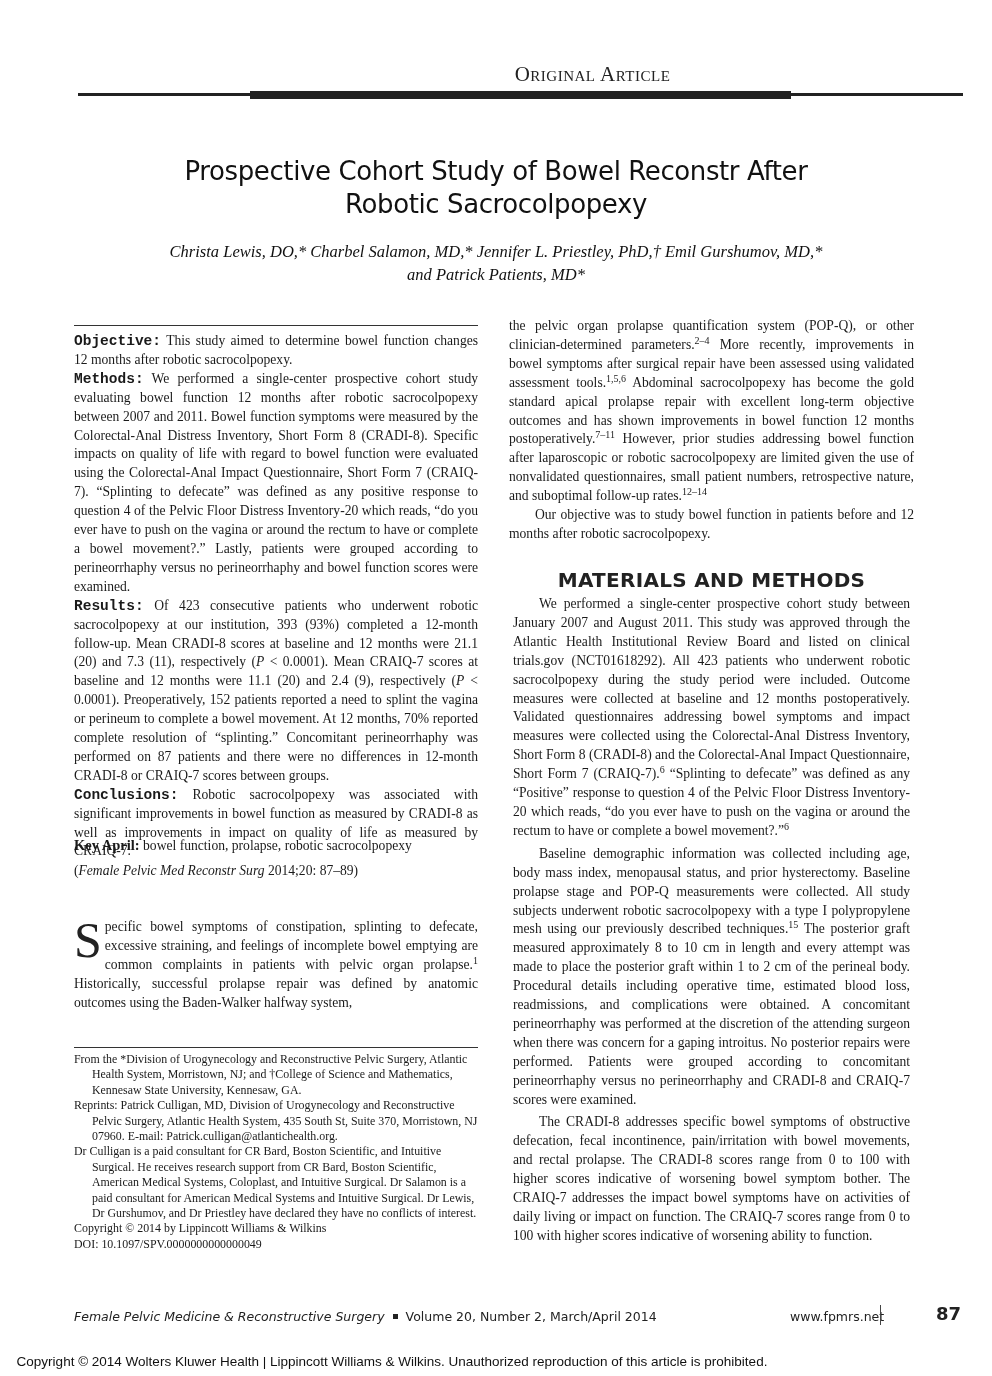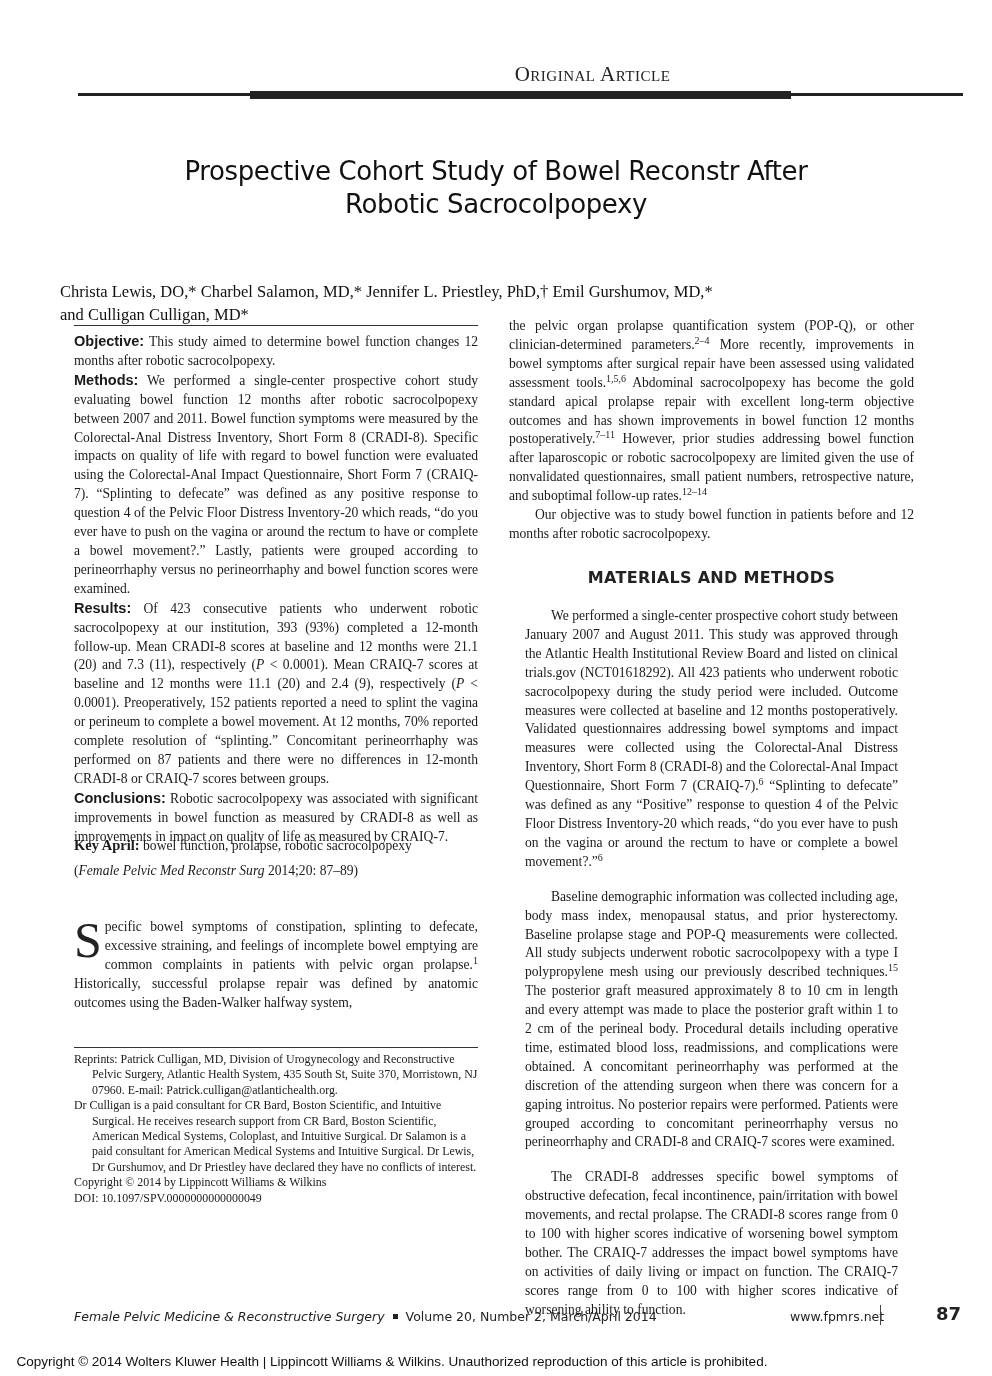--- a/index.html
+++ b/index.html
@@ -2,43 +2,43 @@
 <html><head>
 <meta charset="utf-8">
 <style>
   html, body { margin: 0; padding: 0; background: #ffffff; }
   body { width: 992px; height: 1376px; position: relative; overflow: hidden; color: #1a1a1a; font-family: "Liberation Serif", serif; }
   .abs { position: absolute; }
   .section-label { left: 0; width: 1185px; top: 62px; text-align: center; font-family: "Liberation Serif", serif; font-size: 21px; font-variant: small-caps; letter-spacing: 0.5px; color: #222; width: 992px; left: 95px; }
   .rule-thin { left: 78px; width: 885px; top: 93px; height: 3px; background: #222; }
   .rule-thick { left: 250px; width: 541px; top: 91px; height: 8px; background: #222; }
   .title { left: 60px; width: 872px; top: 155px; text-align: center; font-family: "DejaVu Sans", sans-serif; font-size: 26px; line-height: 33px; color: #111; font-weight: normal; letter-spacing: -0.4px; }
-  .authors { left: 60px; width: 872px; top: 240px; font-family: "Liberation Serif", serif; font-size: 16.5px; line-height: 23px; color: #111; margin-top: 40px; }
+  .authors { left: 60px; width: 872px; top: 240px; text-align: center; font-family: "Liberation Serif", serif; font-style: italic; font-size: 16.5px; line-height: 23px; color: #111; }
   .col { font-size: 13.6px; line-height: 18.9px; text-align: justify; color: #1a1a1a; }
   .col-left { left: 74px; width: 404px; }
   .col-right { left: 509px; width: 405px; }
   .abstract-top-rule { left: 74px; width: 404px; top: 325px; height: 1px; background: #333; }
   .abstract { top: 332px; }
   .abstract p { margin: 0; }
-  .abstract .lbl { font-weight: bold; font-family: Liberation Sans, sans-serif; font-size: 14.5px; margin-top: 16px; }
+  .abstract .lbl { font-weight: bold; font-family: Liberation Mono, monospace; font-size: 14.5px; margin-top: 16px; }
   .kw { top: 836px; }
   .cite { top: 862px; font-style: normal; }
   .cite i { font-style: italic; }
   .intro { top: 918px; }
   .intro p { margin: 0; text-indent: 0; }
   .dropcap { float: left; font-size: 50px; line-height: 40px; margin: 2px 3px 0 0; font-family: "Liberation Serif", serif; color: #222; }
   .fn-rule { left: 74px; width: 404px; top: 1047px; height: 1px; background: #333; }
   .footnotes { top: 1052px; font-size: 11.9px; line-height: 15.4px; }
   .footnotes p { margin: 0; padding-left: 18px; text-indent: -18px; text-align: left; }
   .right-top { top: 317px; }
   .right-top p { margin: 0; }
   .ind { text-indent: 26px; }
-  .heading { left: 509px; width: 405px; top: 568px; text-align: center; font-family: "DejaVu Sans", sans-serif; font-weight: bold; font-size: 16px; letter-spacing: 0.3px; color: #222; }
+  .heading { left: 509px; width: 405px; top: 568px; text-align: center; font-family: "DejaVu Sans", sans-serif; font-weight: bold; font-size: 20px; letter-spacing: 0.3px; color: #222; }
   .methods { top: 591px; }
-  .methods p { margin: 16px; }
+  .methods p { margin: 4px; }
   sup { font-size: 10px; line-height: 0; vertical-align: 5px; }
   .running-footer { left: 74px; top: 1309px; font-family: "DejaVu Sans", sans-serif; font-size: 12.5px; color: #222; }
   .running-footer i { font-style: italic; }
   .footer-sep { display: inline-block; width: 5px; height: 5px; background: #222; vertical-align: middle; margin: 0 8px 2px 8px; }
   .site { left: 790px; top: 1309px; font-family: "DejaVu Sans", sans-serif; font-size: 12.5px; color: #222; }
   .page-sep { left: 880px; top: 1305px; width: 1px; height: 20px; background: #444; }
   .page-num { left: 892px; top: 1303px; font-family: "DejaVu Sans", sans-serif; font-weight: bold; font-size: 18px; color: #222; margin-left: 44px; }
   .copyright { left: 0; width: 784px; top: 1354px; text-align: center; font-family: "Liberation Sans", sans-serif; font-size: 13.5px; color: #111; }
 </style>
 </head>
@@ -47,39 +47,40 @@
 <div class="abs section-label" style="left:0;width:1185px;">Original Article</div>
 <div class="abs rule-thin"></div>
 <div class="abs rule-thick"></div>
 
 <h1 class="abs title" style="margin:0;">
   <span>Prospective Cohort Study of Bowel Reconstr After</span><br>
   <span>Robotic Sacrocolpopexy</span>
 </h1>
 <div class="abs authors">
   <span>Christa Lewis, DO,* Charbel Salamon, MD,* Jennifer L. Priestley, PhD,† Emil Gurshumov, MD,*</span><br>
-  <span>and Culligan Culligan, MD*</span>
+  <span>and Patrick Patients, MD*</span>
 </div>
 
 <div class="abs abstract-top-rule"></div>
 <div class="abs col col-left abstract">
   <p><span class="lbl">Objective:</span> <span>This study aimed to determine bowel function changes 12 months after robotic sacrocolpopexy.</span></p>
   <p><span class="lbl">Methods:</span> <span>We performed a single-center prospective cohort study evaluating bowel function 12 months after robotic sacrocolpopexy between 2007 and 2011. Bowel function symptoms were measured by the Colorectal-Anal Distress Inventory, Short Form 8 (CRADI-8). Specific impacts on quality of life with regard to bowel function were evaluated using the Colorectal-Anal Impact Questionnaire, Short Form 7 (CRAIQ-7). “Splinting to defecate” was defined as any positive response to question 4 of the Pelvic Floor Distress Inventory-20 which reads, “do you ever have to push on the vagina or around the rectum to have or complete a bowel movement?.” Lastly, patients were grouped according to perineorrhaphy versus no perineorrhaphy and bowel function scores were examined.</span></p>
   <p><span class="lbl">Results:</span> <span>Of 423 consecutive patients who underwent robotic sacrocolpopexy at our institution, 393 (93%) completed a 12-month follow-up. Mean CRADI-8 scores at baseline and 12 months were 21.1 (20) and 7.3 (11), respectively (</span><i>P</i><span> &lt; 0.0001). Mean CRAIQ-7 scores at baseline and 12 months were 11.1 (20) and 2.4 (9), respectively (</span><i>P</i><span> &lt; 0.0001). Preoperatively, 152 patients reported a need to splint the vagina or perineum to complete a bowel movement. At 12 months, 70% reported complete resolution of “splinting.” Concomitant perineorrhaphy was performed on 87 patients and there were no differences in 12-month CRADI-8 or CRAIQ-7 scores between groups.</span></p>
   <p><span class="lbl">Conclusions:</span> <span>Robotic sacrocolpopexy was associated with significant improvements in bowel function as measured by CRADI-8 as well as improvements in impact on quality of life as measured by CRAIQ-7.</span></p>
 </div>
 <div class="abs col col-left kw"><span class="lbl" style="font-weight:bold;font-size:14.5px;">Key April:</span> <span>bowel function, prolapse, robotic sacrocolpopexy</span></div>
 <div class="abs col col-left cite">(<i>Female Pelvic Med Reconstr Surg</i><span> 2014;20: 87–89)</span></div>
 
 <div class="abs col col-left intro">
   <p><span class="dropcap">S</span><span>pecific bowel symptoms of constipation, splinting to defecate, excessive straining, and feelings of incomplete bowel emptying are common complaints in patients with pelvic organ prolapse.</span><sup>1</sup><span> Historically, successful prolapse repair was defined by anatomic outcomes using the Baden-Walker halfway system,</span></p>
 </div>
 
 <div class="abs fn-rule"></div>
 <div class="abs col col-left footnotes">
+  <p>From the *Division of Urogynecology and Reconstructive Pelvic Surgery, Atlantic Health System, Morristown, NJ; and †College of Science and Mathematics, Kennesaw State University, Kennesaw, GA.</p>
   <p>Reprints: Patrick Culligan, MD, Division of Urogynecology and Reconstructive Pelvic Surgery, Atlantic Health System, 435 South St, Suite 370, Morristown, NJ 07960. E-mail: Patrick.culligan@atlantichealth.org.</p>
   <p>Dr Culligan is a paid consultant for CR Bard, Boston Scientific, and Intuitive Surgical. He receives research support from CR Bard, Boston Scientific, American Medical Systems, Coloplast, and Intuitive Surgical. Dr Salamon is a paid consultant for American Medical Systems and Intuitive Surgical. Dr Lewis, Dr Gurshumov, and Dr Priestley have declared they have no conflicts of interest.</p>
   <p>Copyright © 2014 by Lippincott Williams &amp; Wilkins</p>
   <p>DOI: 10.1097/SPV.0000000000000049</p>
 </div>
 
 <div class="abs col col-right right-top">
   <p><span>the pelvic organ prolapse quantification system (POP-Q), or other clinician-determined parameters.</span><sup>2–4</sup><span> More recently, improvements in bowel symptoms after surgical repair have been assessed using validated assessment tools.</span><sup>1,5,6</sup><span> Abdominal sacrocolpopexy has become the gold standard apical prolapse repair with excellent long-term objective outcomes and has shown improvements in bowel function 12 months postoperatively.</span><sup>7–11</sup><span> However, prior studies addressing bowel function after laparoscopic or robotic sacrocolpopexy are limited given the use of nonvalidated questionnaires, small patient numbers, retrospective nature, and suboptimal follow-up rates.</span><sup>12–14</sup></p>
   <p class="ind">Our objective was to study bowel function in patients before and 12 months after robotic sacrocolpopexy.</p>
 </div>

